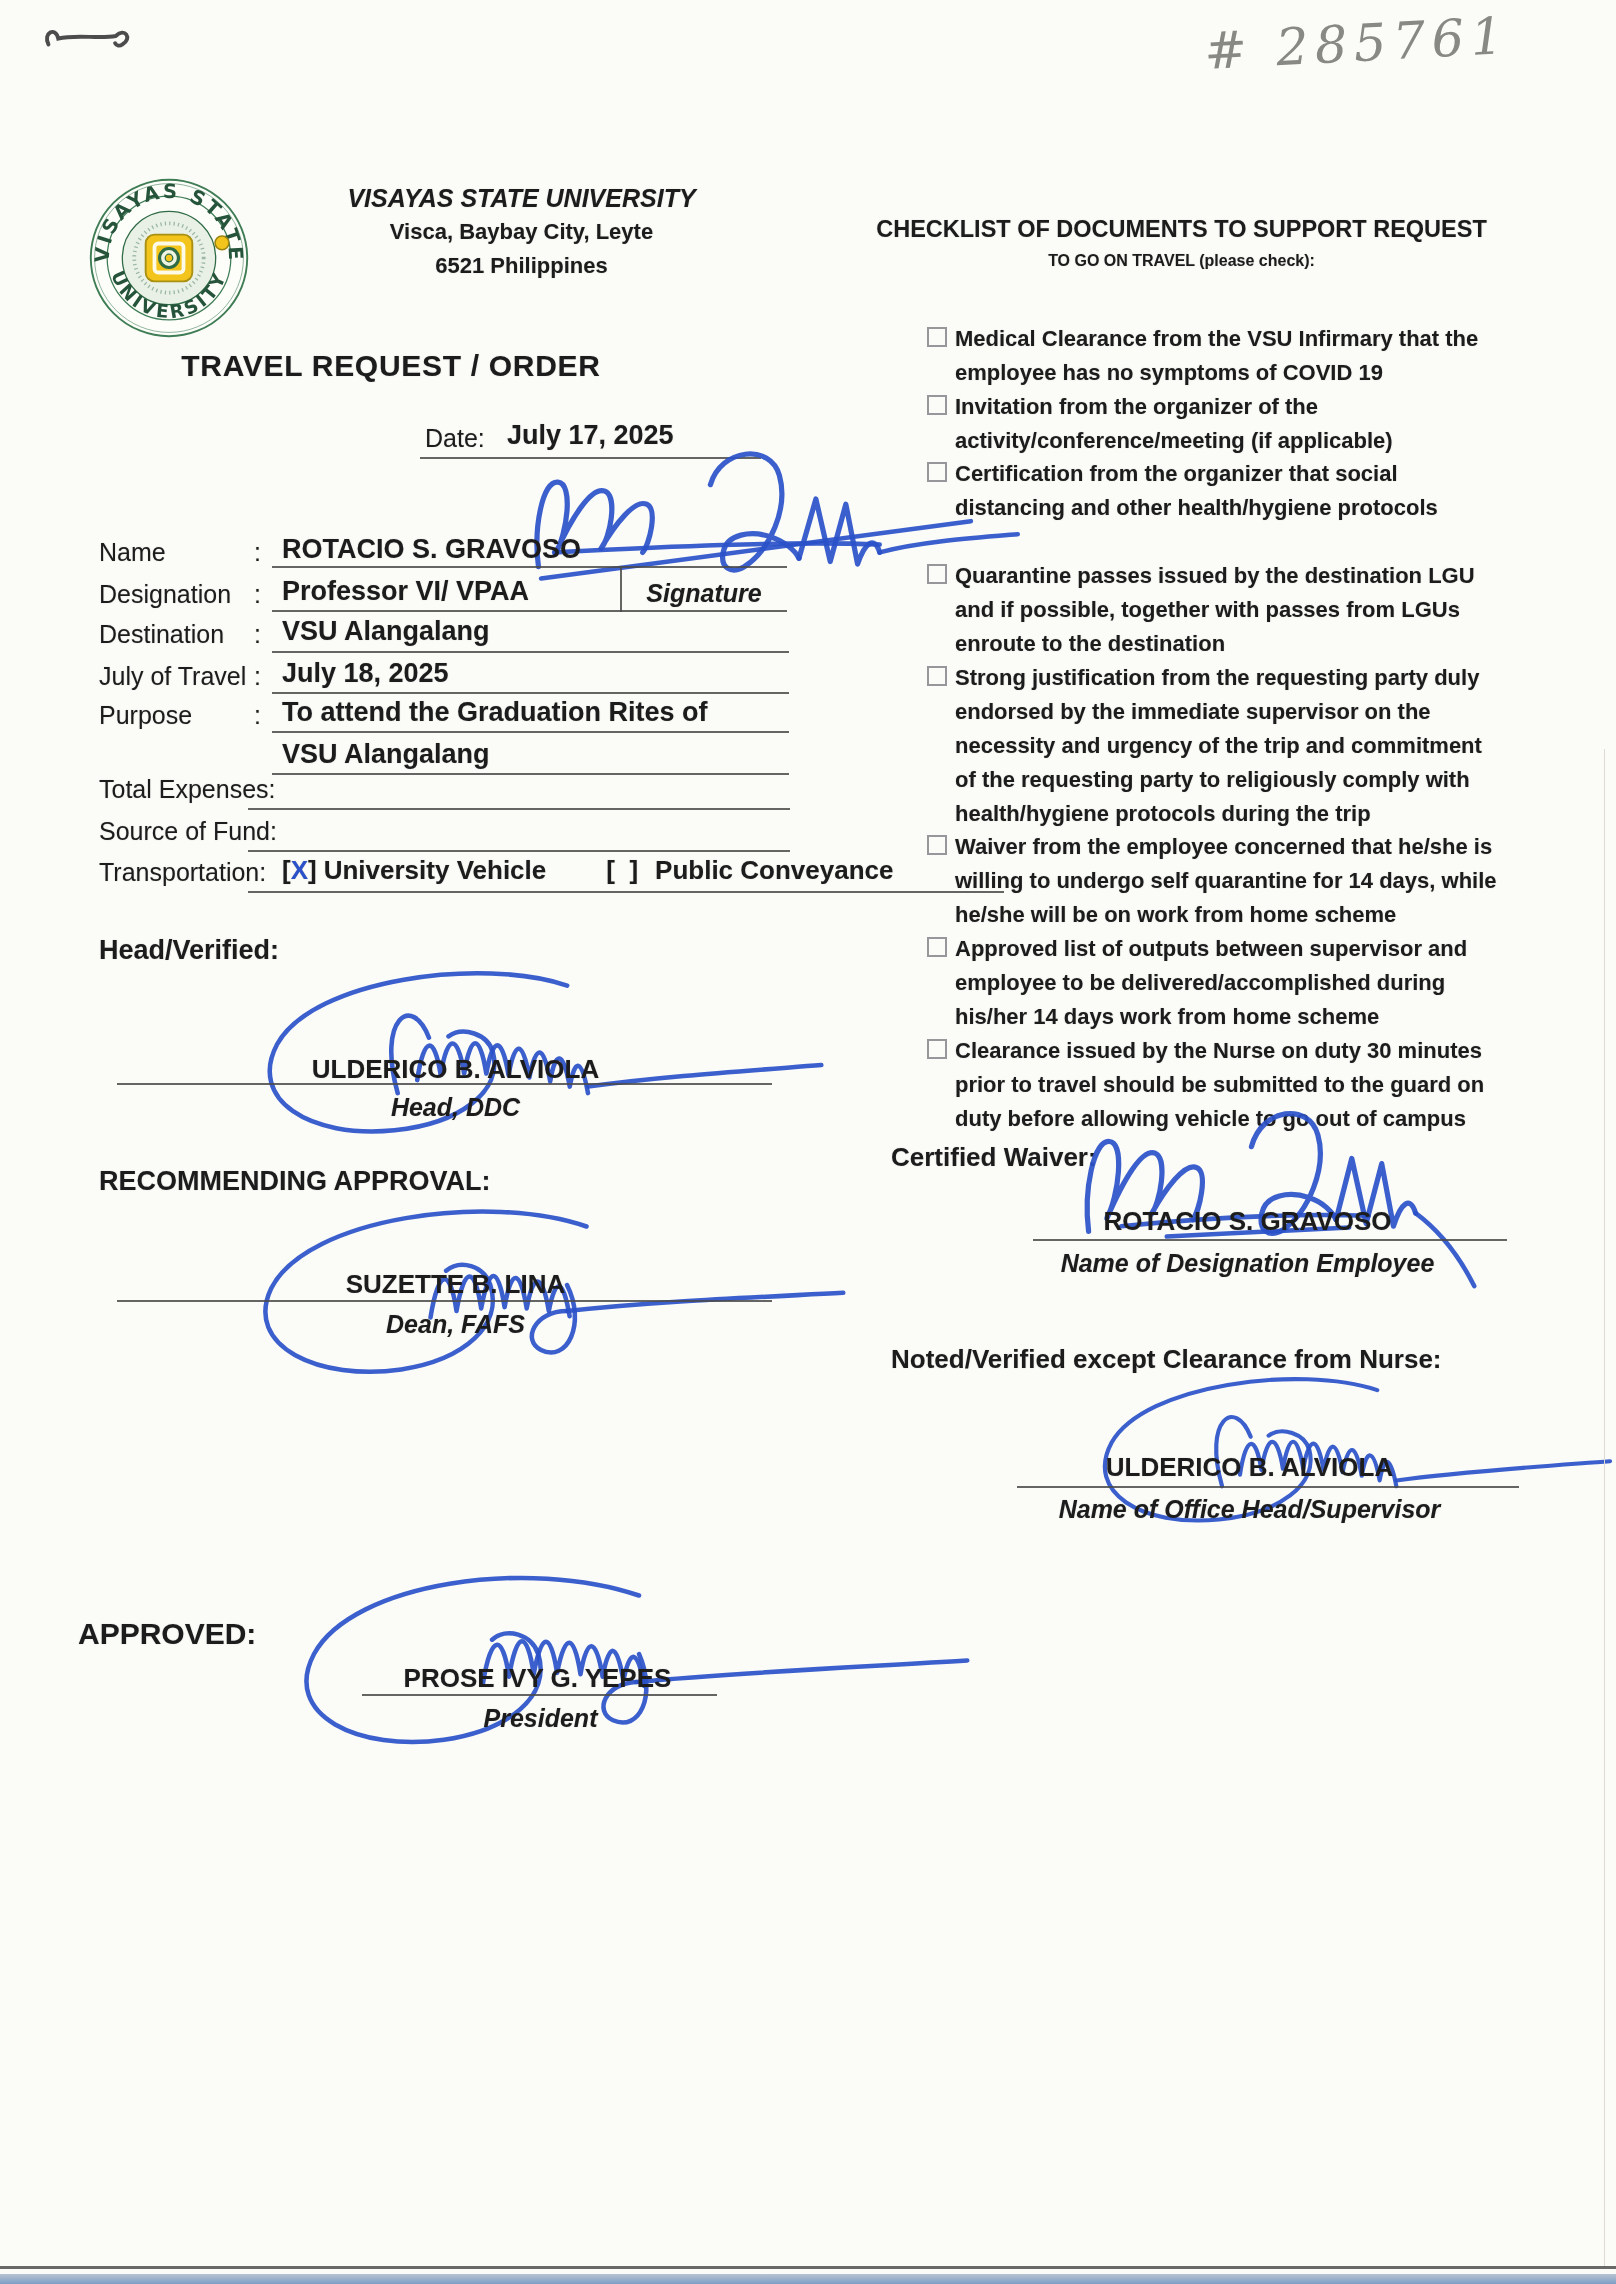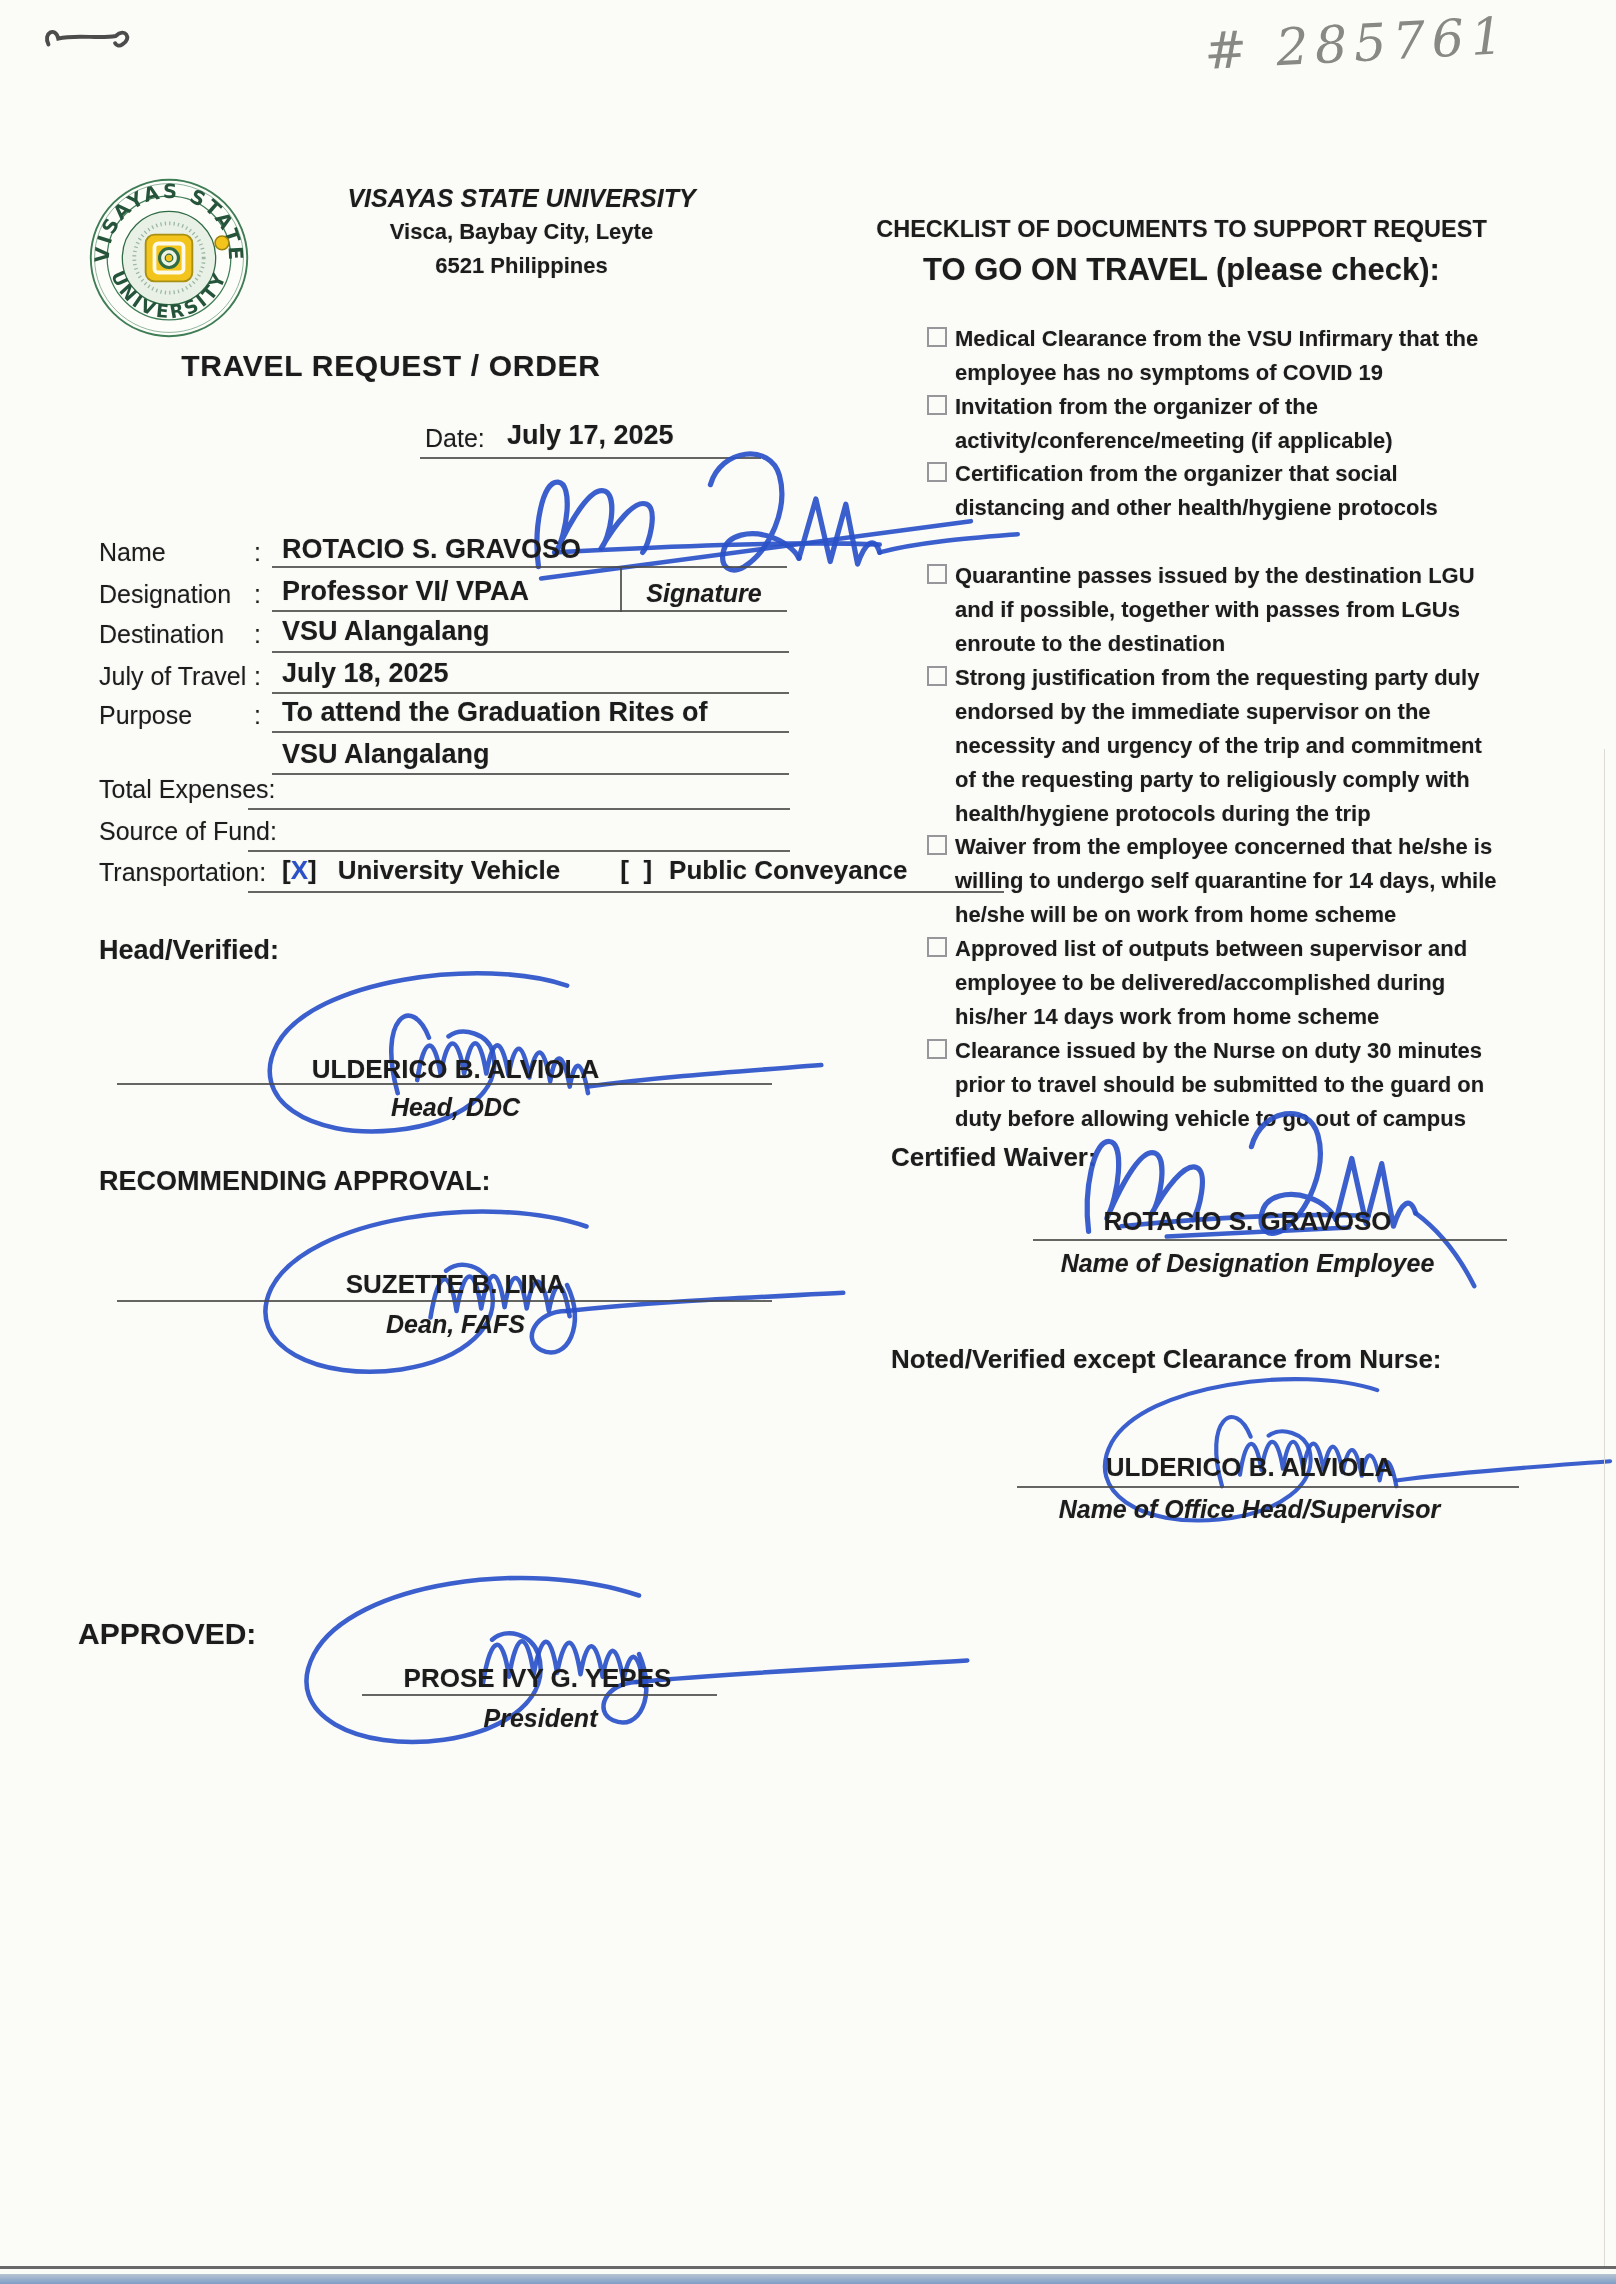--- a/index.html
+++ b/index.html
@@ -126,21 +126,21 @@
   <div class="rule" style="left:272px; top:773px; width:517px;"></div>
 
   <div class="t label" style="left:99px; top:775px;">Total Expenses:</div>
   <div class="rule" style="left:248px; top:808px; width:542px;"></div>
 
   <div class="t label" style="left:99px; top:817px;">Source of Fund:</div>
   <div class="rule" style="left:248px; top:850px; width:542px;"></div>
 
   <div class="t label" style="left:99px; top:858px;">Transportation:</div>
   <div class="t b" style="left:282px; top:855px; font-size:26px;">
-    <span>[</span><span class="x-mark">X</span><span>]</span><span style="padding-left:21px;">University Vehicle</span><span style="padding-left:60px;">[</span><span style="white-space:pre;">  </span><span>]</span><span style="padding-left:17px;">Public Conveyance</span>
+    <span>[</span><span class="x-mark">X</span><span>]</span><span style="padding-left:7px;">University Vehicle</span><span style="padding-left:60px;">[</span><span style="white-space:pre;">  </span><span>]</span><span style="padding-left:17px;">Public Conveyance</span>
   </div>
   <div class="rule" style="left:248px; top:891px; width:756px;"></div>
 
   <div class="t heading" style="left:99px; top:935px;">Head/Verified:</div>
   <svg class="sig" style="left:202px; top:953px;" width="626" height="189" viewBox="0 0 960 290">
     <path class="sig-path" d="M560,50 C430,6 170,40 115,140 C70,225 165,285 295,272 C395,262 462,212 446,152 C438,124 400,112 378,128"></path>
     <path class="sig-path" d="M300,215 C268,100 322,62 348,130"></path>
     <path class="sig-path" d="M330,195 c10,-68 26,-70 36,-8 c10,-64 26,-64 36,-2 c10,-62 24,-62 34,0 c10,-58 24,-58 34,2 c10,-54 22,-54 32,4 c10,-52 22,-52 32,6 c8,-48 20,-48 30,8 c8,-44 18,-44 28,10"></path>
     <path class="sig-path" d="M592,205 C700,190 820,182 950,172"></path>
   </svg>
@@ -178,21 +178,21 @@
       <span class="center" style="display:block">PROSE IVY G. YEPES</span>
     </div>
   <div class="rule" style="left:362px; top:1694px; width:355px;"></div>
   <div class="t role" style="left:280px; top:1704px; width:521px;">
       <span class="center" style="display:block">President</span>
     </div>
 
   <div class="t b" style="left:867px; top:216px; width:629px; font-size:23.5px;">
       <span class="center" style="display:block">CHECKLIST OF DOCUMENTS TO SUPPORT REQUEST</span>
     </div>
-  <div class="t b" style="left:867px; top:252px; width:629px; font-size:31px;">
+  <div class="t b" style="left:867px; top:252px; width:629px; font-size:16px;">
       <span class="center" style="display:block">TO GO ON TRAVEL (please check):</span>
     </div>
 
   <div class="chk-item" style="top:322px;">
     <span class="chk-box"></span>
     <div class="chk-lines">
       <div>Medical Clearance from the VSU Infirmary that the</div>
       <div>employee has no symptoms of COVID 19</div>
     </div>
   </div>

